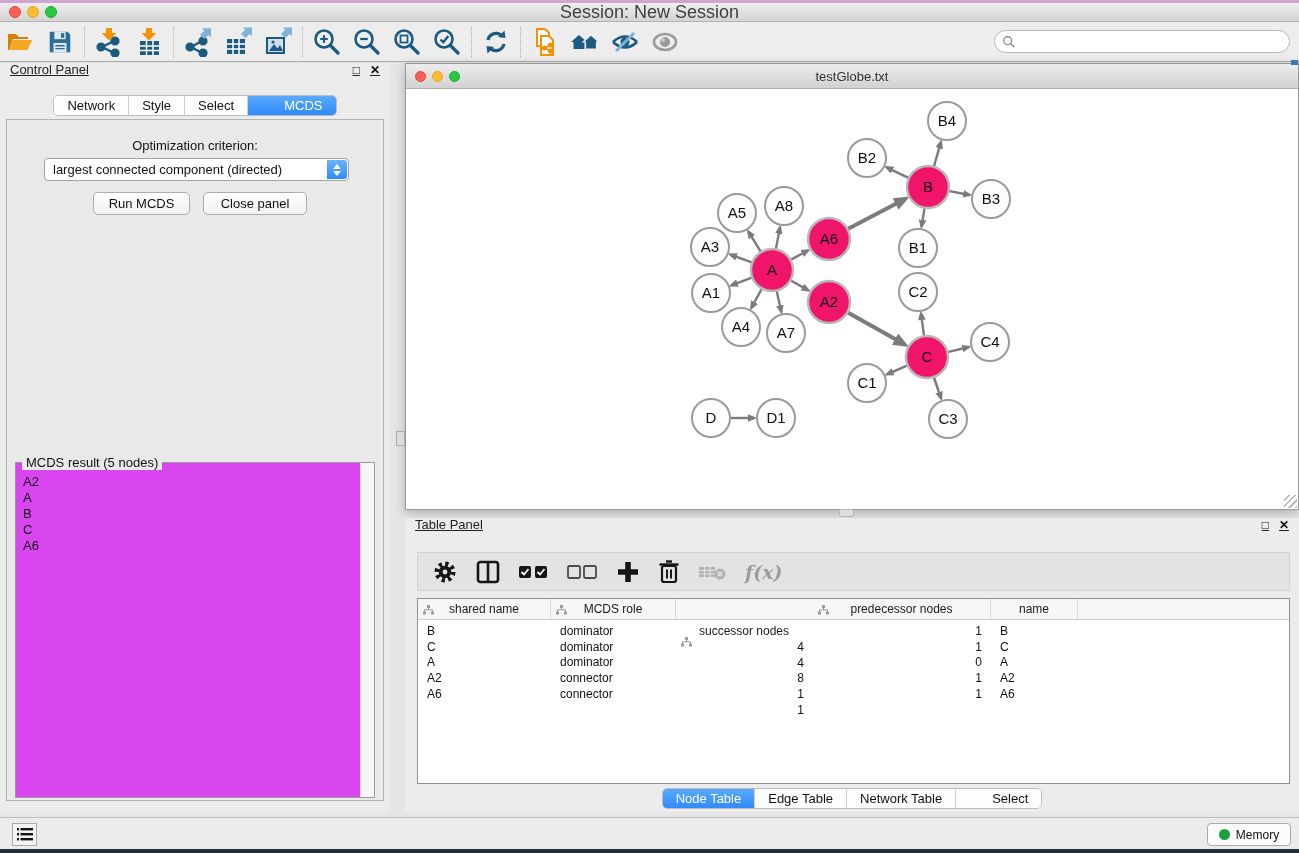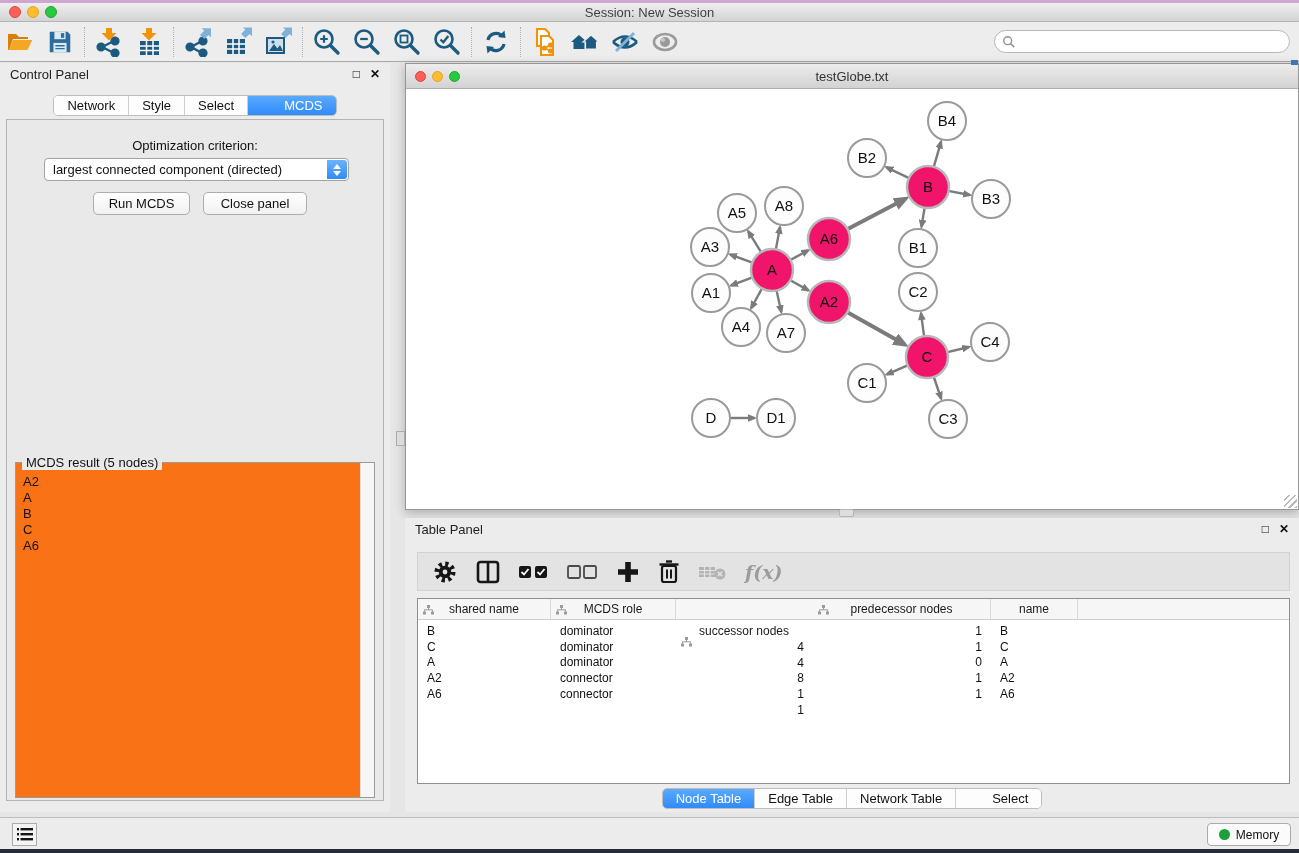--- a/index.html
+++ b/index.html
@@ -8,50 +8,50 @@
   .abs { position:absolute; }
 
   
   #desktop-top { left:0; top:0; width:1299px; height:3px; background:#cfa6cf; }
   #desktop-bottom { left:0; top:849px; width:1299px; height:4px; background:#232e3a; }
 
   
   #titlebar { left:0; top:3px; width:1299px; height:19px; background:linear-gradient(#efefef,#d4d4d4); border-bottom:1px solid #b4b4b4; display:flex; align-items:center; }
   .lights { display:flex; gap:6px; margin-left:9px; }
   .light { width:12px; height:12px; border-radius:50%; }
-  .titlebar-title { position:absolute; left:0; right:0; text-align:center; font-size:13px; color:#3f3f3f; }
+  .titlebar-title { position:absolute; left:0; right:0; text-align:center; font-size:18px; color:#3f3f3f; }
 
   
   #toolbar { left:0; top:22px; width:1299px; height:40px; background:#ededed; border-bottom:1px solid #a9a9a9; display:flex; align-items:center; }
   .tb-btn { width:40px; height:34px; display:flex; align-items:center; justify-content:center; }
   .tb-sep { width:1px; height:30px; border-left:1px dotted #b0b0b0; margin:0 4px; }
   #search-wrap { position:absolute; right:9px; top:8px; width:296px; height:23px; background:#fff; border:1px solid #b7b7b7; border-radius:12px; display:flex; align-items:center; padding-left:7px; }
   #search-wrap input { border:none; outline:none; flex:1; font-size:12px; background:transparent; height:100%; }
 
   
   #control-panel { left:0; top:63px; width:390px; height:749px; background:#ececec; }
-  .panel-head { height:26px; display:flex; align-items:flex-start; padding:4px 10px; font-size:13px; color:#222; }
+  .panel-head { height:26px; display:flex; align-items:flex-end; padding:12px 10px; font-size:13px; color:#222;text-decoration:underline; }
   .panel-head .spacer { flex:1; }
   .panel-ctl { font-size:12px; color:#111; margin-left:10px; cursor:default; }
   .seg { display:flex; border:1px solid #bdbdbd; border-radius:5px; background:#fff; overflow:hidden; height:21px; }
   .seg .seg-item { padding:0 13px; font-size:13px; color:#111; display:flex; align-items:center; border-right:1px solid #cfcfcf; background:#fdfdfd; }
   .seg .seg-item:last-child { border-right:none;padding-left:36px; }
   .seg .seg-item.selected { background:linear-gradient(#5aa9fd,#2f8bfb); color:#fff; }
   #cp-tabs-row { position:absolute; left:0; top:32px; width:390px; display:flex; justify-content:center; }
   #cp-box { position:absolute; left:6px; top:56px; width:378px; height:682px; border:1px solid #b3b3b3; background:#e9e9e9; }
   #opt-label { position:absolute; left:0; top:18px; width:100%; text-align:center; font-size:13px; color:#111; }
   #criterion { position:absolute; left:37px; top:38px; width:305px; height:23px; background:#fff; border:1px solid #a3a3a3; border-radius:4px; display:flex; align-items:center; font-size:13px; padding-left:8px; color:#111; }
   #criterion .stepper { position:absolute; right:1px; top:1px; bottom:1px; width:20px; border-radius:0 3px 3px 0; background:linear-gradient(#6cb3fe,#2f8bfb); display:flex; flex-direction:column; align-items:center; justify-content:center; gap:2px; }
   .chev { width:0; height:0; border-left:4px solid transparent; border-right:4px solid transparent; }
   .chev.up { border-bottom:5px solid #fff; }
   .chev.down { border-top:5px solid #fff; }
   .cp-btn { position:absolute; top:72px; height:23px; background:linear-gradient(#ffffff,#f1f1f1); border:1px solid #adadad; border-radius:5px; font-size:13px; color:#111; display:flex; align-items:center; justify-content:center; }
   #run-btn { left:86px; width:97px; }
   #closepanel-btn { left:196px; width:104px; }
-  #result-box { position:absolute; left:8px; top:342px; width:360px; height:336px; border:1px solid #9b9b9b; background:#f97316; }
+  #result-box { position:absolute; left:8px; top:342px; width:360px; height:336px; border:1px solid #9b9b9b; background:#d946ef; }
   #result-title { position:absolute; left:6px; top:-8px; background:#e9e9e9; padding:0 4px; font-size:13px; color:#111; }
   #result-list { position:absolute; left:1px; top:5px; bottom:1px; right:15px; font-size:13px; color:#111; padding:6px 0 0 6px; line-height:16px; }
   #result-scroll { position:absolute; right:0; top:0; bottom:0; width:14px; background:#f6f6f6; border-left:1px solid #ddd; }
 
   
   #net-window { left:405px; top:63px; width:894px; height:447px; background:#fff; border:1px solid #979797; box-shadow:0 3px 10px rgba(0,0,0,.25); }
   #net-titlebar { position:absolute; left:0; top:0; width:100%; height:25px; background:linear-gradient(#ededed,#d2d2d2); border-bottom:1px solid #aeaeae; display:flex; align-items:center; }
   #net-title { position:absolute; left:0; right:0; text-align:center; font-size:13px; color:#333; }
   #graph-svg { position:absolute; left:0; top:25px; width:892px; height:420px; }
   #net-corner-grip { position:absolute; right:1px; bottom:1px; width:13px; height:13px; background:

